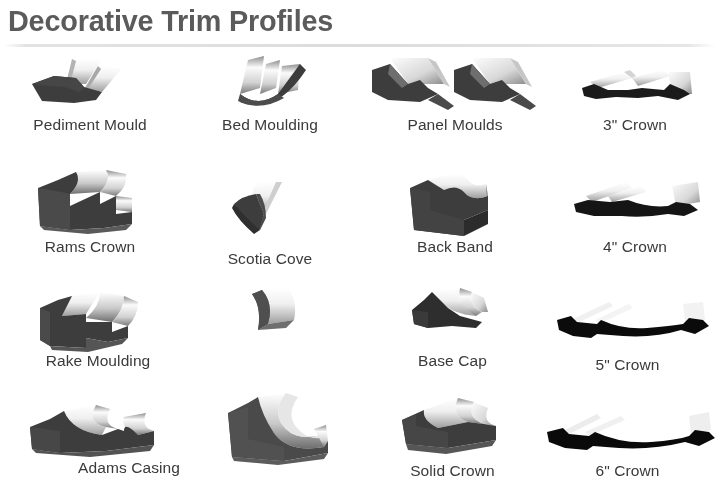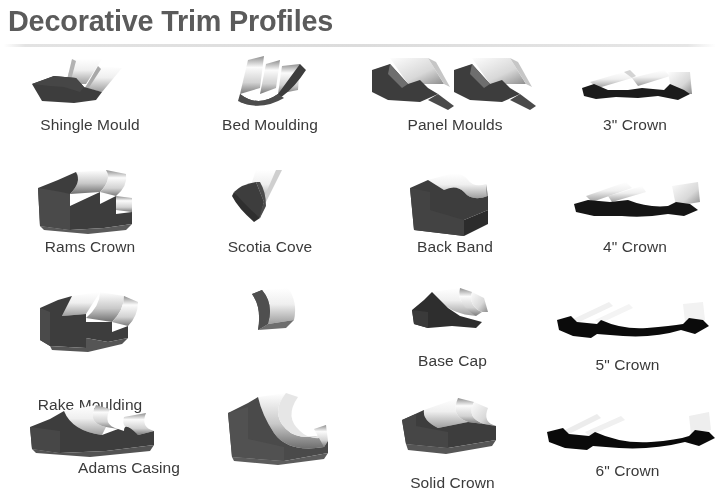--- a/index.html
+++ b/index.html
@@ -94,21 +94,21 @@
       <div class="art" style="left:30px;top:4px;">
         <svg width="115" height="62" viewBox="0 0 115 62">
           <polygon points="42,5 72,5 56,30 36,30" fill="url(#gLight)"></polygon>
           <polygon points="42,5 46,7 40,30 36,30" fill="#b3b3b3"></polygon>
           <polygon points="68,12 92,14 72,38 55,34" fill="url(#gLight)"></polygon>
           <polygon points="68,12 71,15 58,35 55,34" fill="#a8a8a8"></polygon>
           <path d="M2,30 L24,22 L46,24 L54,33 L72,38 L66,46 L44,49 L12,47 Z" fill="#3d3d3d"></path>
           <path d="M2,30 L24,22 L46,24 L54,33 L50,38 L34,33 L20,32 Z" fill="#464646"></path>
         </svg>
       </div>
-      <div class="caption" style="left:0px;top:66px;">Shingle Mould</div>
+      <div class="caption" style="left:0px;top:66px;">Pediment Mould</div>
     </div>
 
     <div class="cell" style="left:180px;top:0px;width:180px;height:112px;">
       <div class="art" style="left:34px;top:4px;">
         <svg width="110" height="62" viewBox="0 0 110 62">
           <path d="M34,6 L50,2 L46,34 L26,40 Z" fill="url(#gRoll)"></path>
           <path d="M52,10 L66,6 L62,34 L46,40 Z" fill="url(#gRoll)"></path>
           <path d="M68,12 L86,10 L84,36 L64,40 Z" fill="url(#gRoll)"></path>
           <path d="M26,40 Q44,54 64,40 L86,10 L92,16 Q62,62 26,48 Z" fill="#3d3d3d"></path>
           <path d="M26,40 Q44,54 64,40 L70,44 Q46,58 24,47 Z" fill="#4c4c4c"></path>
@@ -159,21 +159,21 @@
           <path d="M78,4 L98,8 Q100,20 88,30 L72,26 Q84,14 78,4 Z" fill="url(#gRoll)"></path>
           <path d="M88,30 L104,32 L104,46 L88,44 Z" fill="url(#gRoll)"></path>
           <path d="M10,22 L30,14 L48,6 Q54,16 42,28 L42,40 L72,26 L72,38 L88,30 L88,48 L104,46 L104,58 L76,62 L42,64 L12,60 Z" fill="#3d3d3d"></path>
           <path d="M10,22 L12,60 L42,64 L42,28 Q34,26 22,24 Z" fill="#4a4a4a"></path>
           <path d="M12,60 L42,64 L76,62 L104,58 L98,64 L60,68 L16,64 Z" fill="#5a5a5a"></path>
         </svg>
       </div>
       <div class="caption" style="left:0px;top:76px;">Rams Crown</div>
     </div>
 
-    <div class="cell" style="left:180px;top:112px;width:180px;height:118px;">
+    <div class="cell" style="left:180px;top:124px;width:180px;height:118px;">
       <div class="art" style="left:40px;top:4px;">
         <svg width="100" height="66" viewBox="0 0 100 66">
           <polygon points="36,4 62,4 44,36 26,34" fill="url(#gLight)"></polygon>
           <polygon points="56,4 62,4 46,36 42,36" fill="#cfcfcf"></polygon>
           <path d="M14,26 Q22,18 36,16 L44,36 L40,52 Q24,44 14,26 Z" fill="#3d3d3d"></path>
           <path d="M14,26 Q28,42 40,52 L34,56 Q18,42 12,30 Z" fill="#2f2f2f"></path>
           <path d="M36,16 L44,36 Q40,46 40,52 L46,40 Q46,26 40,16 Z" fill="#4c4c4c"></path>
         </svg>
       </div>
       <div class="caption" style="left:0px;top:76px;">Scotia Cove</div>
@@ -208,21 +208,21 @@
       <div class="art" style="left:28px;top:8px;">
         <svg width="120" height="68" viewBox="0 0 120 68">
           <polygon points="44,8 72,4 58,26 34,28" fill="url(#gLight)"></polygon>
           <path d="M72,4 L96,8 Q96,22 84,34 L58,30 Q72,18 72,4 Z" fill="url(#gCove)"></path>
           <path d="M96,8 L110,14 Q110,28 100,38 L84,34 Q96,22 96,8 Z" fill="url(#gRoll)"></path>
           <path d="M12,20 L30,12 L44,8 L34,28 L58,26 L58,34 L84,34 L84,44 L100,38 L100,50 L80,54 L58,50 L58,60 L22,58 L12,52 Z" fill="#3d3d3d"></path>
           <path d="M12,20 L12,52 L22,58 L22,24 Z" fill="#4a4a4a"></path>
           <path d="M22,58 L58,60 L58,50 L80,54 L100,50 L94,56 L60,64 L24,62 Z" fill="#555555"></path>
         </svg>
       </div>
-      <div class="caption" style="left:0px;top:72px;margin-top:44px;">Rake Moulding</div>
+      <div class="caption" style="left:8px;top:72px;">Rake Moulding</div>
     </div>
 
     <div class="cell" style="left:180px;top:230px;width:190px;height:115px;">
       <div class="art" style="left:62px;top:6px;">
         <svg width="70" height="58" viewBox="0 0 70 58">
           <path d="M20,4 L46,2 Q56,16 52,34 L26,38 Q32,18 20,4 Z" fill="url(#gLight)"></path>
           <path d="M20,4 Q32,18 26,38 L16,44 Q20,22 10,8 Z" fill="#5c5c5c"></path>
           <path d="M10,8 L20,4 Q32,18 26,38 L16,44 Q20,22 10,8 Z" fill="#4f4f4f"></path>
           <path d="M16,44 L26,38 L52,34 L44,42 Z" fill="#6e6e6e"></path>
         </svg>
@@ -285,21 +285,21 @@
       <div class="art" style="left:22px;top:4px;">
         <svg width="120" height="70" viewBox="0 0 120 70">
           <path d="M32,16 L66,4 Q58,22 76,28 L46,34 Q30,26 32,16 Z" fill="url(#gLight)"></path>
           <path d="M66,4 L82,8 Q74,24 92,30 L76,28 Q58,22 66,4 Z" fill="url(#gRoll)"></path>
           <path d="M82,8 L96,14 Q90,28 104,32 L92,30 Q74,24 82,8 Z" fill="url(#gLight2)"></path>
           <path d="M10,26 L32,16 Q30,26 46,34 L76,28 L92,30 L104,32 L104,46 L56,54 L14,50 Z" fill="#3d3d3d"></path>
           <path d="M10,26 L14,50 L56,54 L56,38 L24,32 L24,20 Z" fill="#464646"></path>
           <path d="M14,50 L56,54 L104,46 L100,52 L54,60 L16,56 Z" fill="#565656"></path>
         </svg>
       </div>
-      <div class="caption" style="left:0px;top:84px;">Solid Crown</div>
+      <div class="caption" style="left:0px;top:72px;">Solid Crown</div>
     </div>
 
     <div class="cell" style="left:535px;top:340px;width:185px;height:107px;">
       <div class="art" style="left:4px;top:12px;">
         <svg width="178" height="58" viewBox="0 0 178 58">
           <polygon points="22,30 58,12 62,16 26,34" fill="#ececec"></polygon>
           <polygon points="46,30 82,14 86,18 50,34" fill="#f0f0f0"></polygon>
           <polygon points="150,14 170,10 172,28 152,32" fill="#eeeeee"></polygon>
           <path d="M8,30 L24,26 L30,32 L50,34 L56,30 Q82,42 112,40 Q138,38 150,34 L156,28 L170,30 L176,36 L160,44 L146,40 Q114,48 80,46 L54,44 L48,48 L26,46 L10,40 Z" fill="#0a0a0a"></path>
         </svg>

